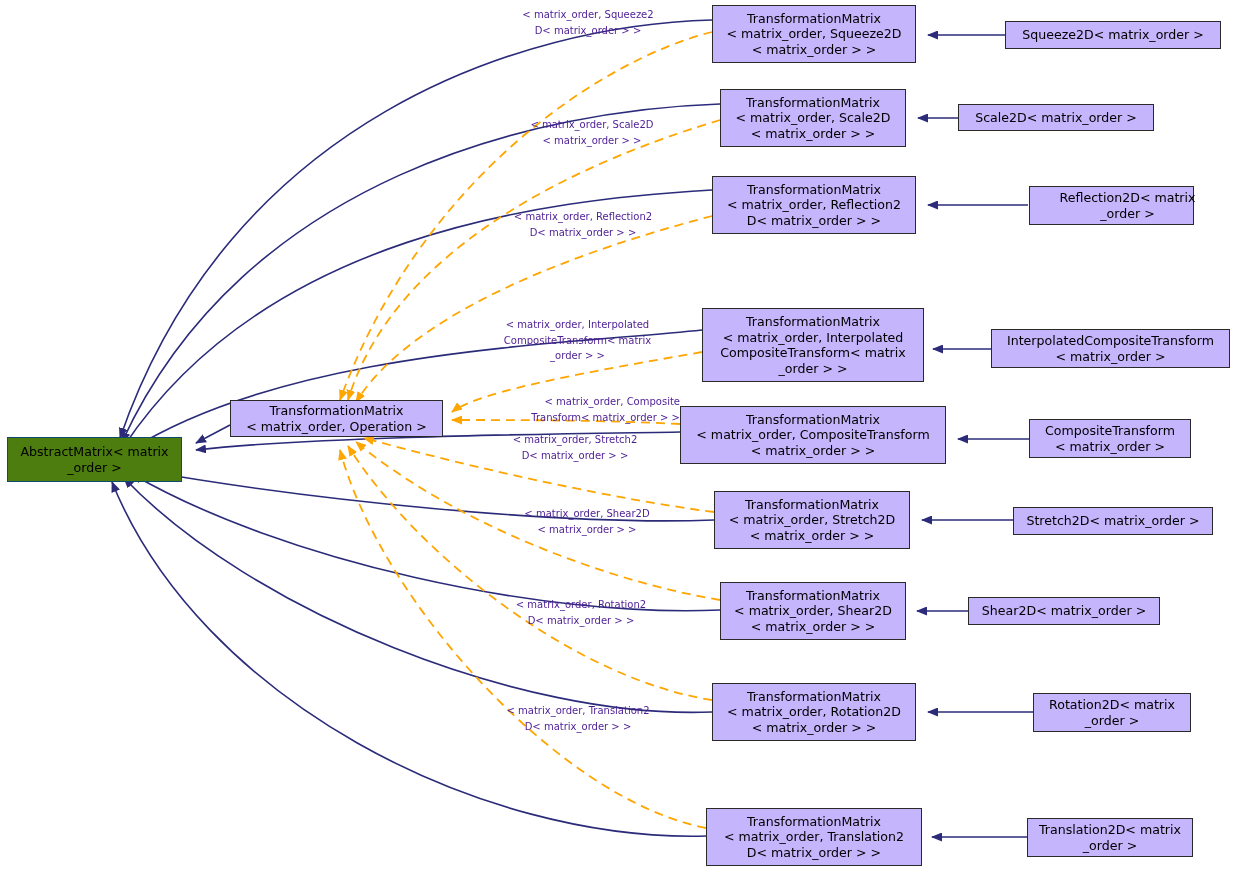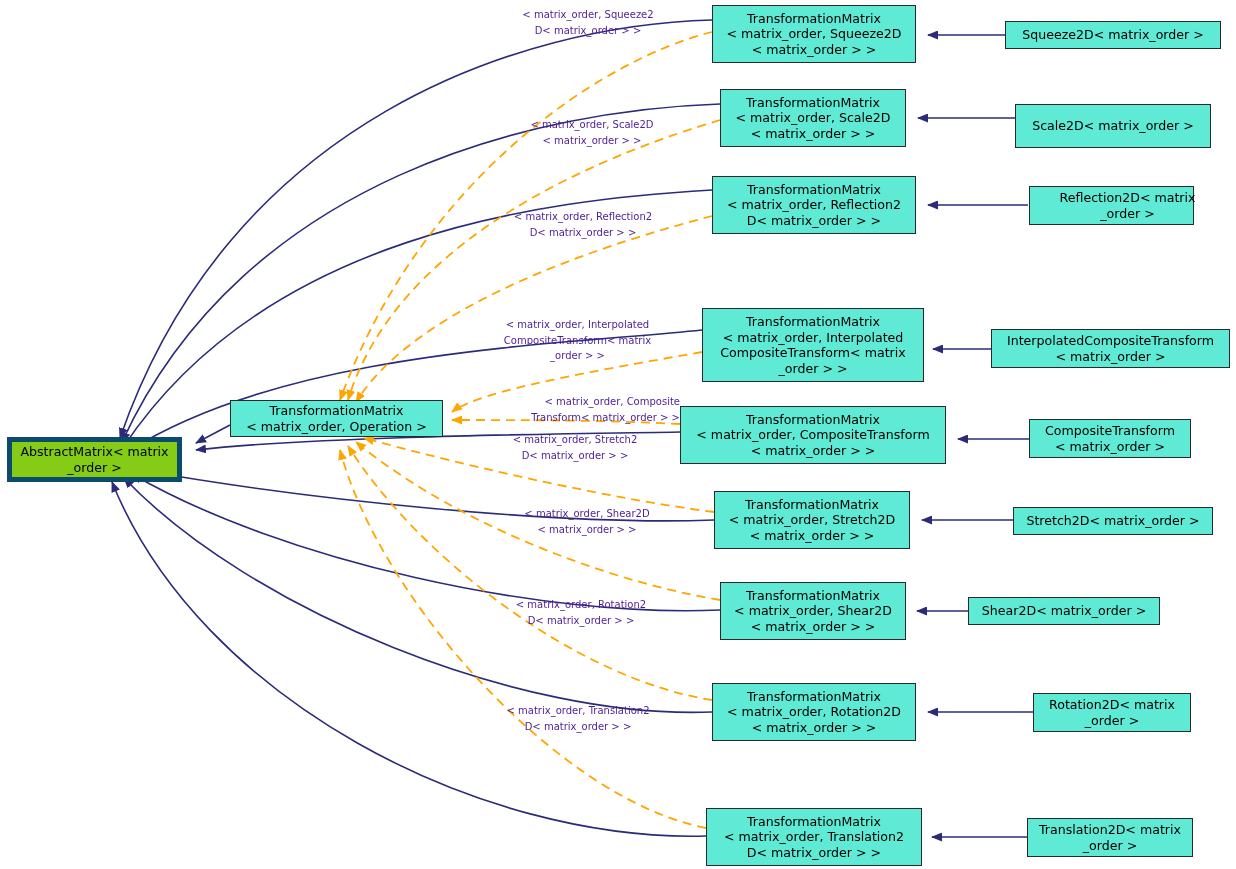--- a/index.html
+++ b/index.html
@@ -20,34 +20,34 @@
     left: 0;
     top: 0;
     width: 1236px;
     height: 869px;
     pointer-events: none;
   }
   .node {
     position: absolute;
     box-sizing: border-box;
     border: 1px solid #2a2a2a;
-    background: #5eead4;
+    background: #c4b5fd;
     color: #000000;
     font-size: 12.6px;
     line-height: 15.5px;
     display: flex;
     align-items: center;
     justify-content: center;
     text-align: center;
     white-space: pre;
     z-index: 3;
   }
   .node.root {
-    background: #84cc16;
-    border: 5px solid #0c4a6e;
+    background: #4d7c0f;
+    border: 1px solid #0c4a6e;
   }
   .edge-label {
     position: absolute;
     font-size: 10px;
     line-height: 15.5px;
     color: #4c1d95;
     text-align: center;
     white-space: pre;
     background: transparent;
     z-index: 2;
@@ -148,21 +148,21 @@
   <div class="node" style="left:712px; top:683px; width:204px; height:58px;">TransformationMatrix
 &lt; matrix_order, Rotation2D
 &lt; matrix_order &gt; &gt;</div>
 
   <div class="node" style="left:706px; top:808px; width:216px; height:58px;">TransformationMatrix
 &lt; matrix_order, Translation2
 D&lt; matrix_order &gt; &gt;</div>
 
   <div class="node" style="left:1005px; top:21px; width:216px; height:28px;">Squeeze2D&lt; matrix_order &gt;</div>
 
-  <div class="node" style="left:1015px; top:104px; width:196px; height:44px;">Scale2D&lt; matrix_order &gt;</div>
+  <div class="node" style="left:958px; top:104px; width:196px; height:27px;">Scale2D&lt; matrix_order &gt;</div>
 
   <div class="node" style="left:1029px; top:186px; width:165px; height:39px;padding-left:32px;">Reflection2D&lt; matrix
 _order &gt;</div>
 
   <div class="node" style="left:991px; top:329px; width:239px; height:39px;">InterpolatedCompositeTransform
 &lt; matrix_order &gt;</div>
 
   <div class="node" style="left:1029px; top:419px; width:162px; height:39px;">CompositeTransform
 &lt; matrix_order &gt;</div>
 

